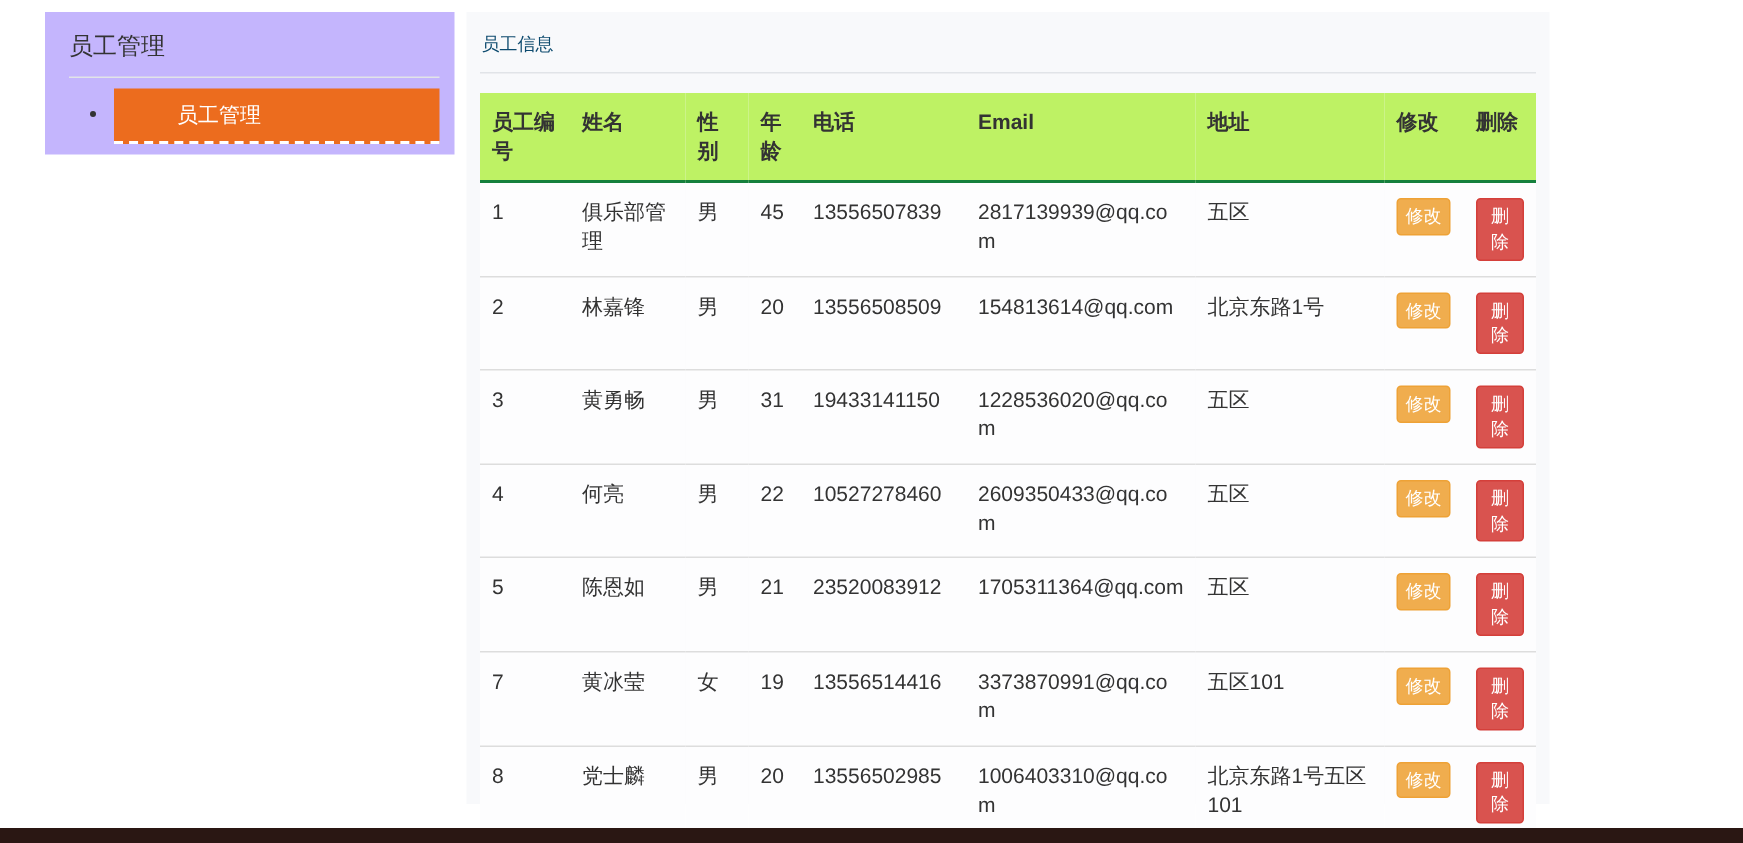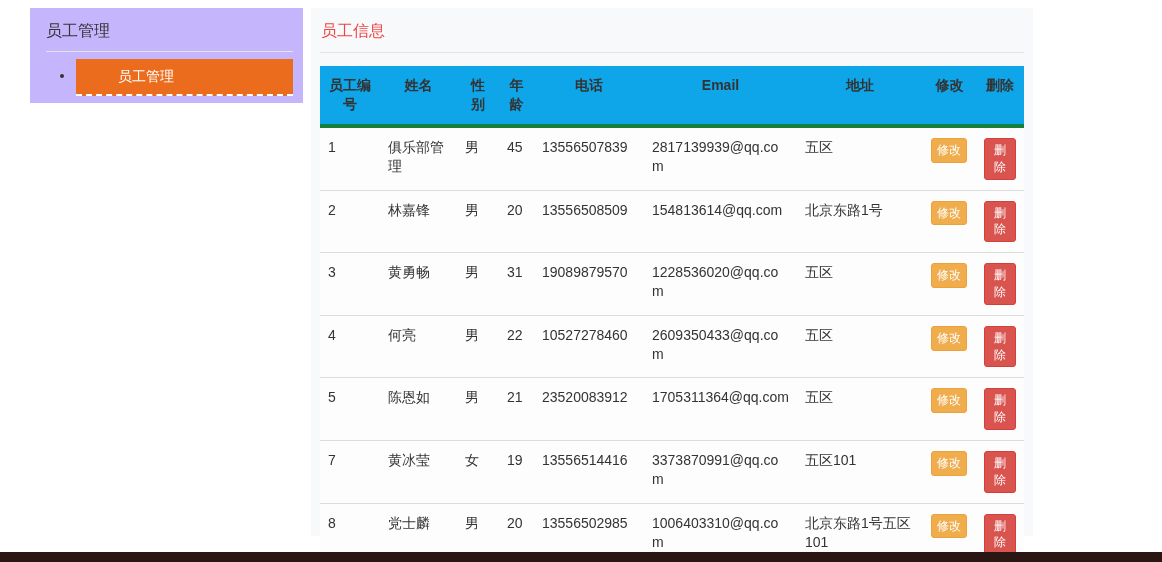--- a/index.html
+++ b/index.html
@@ -50,42 +50,42 @@
   }
 
   
   .main-panel {
     position: absolute;
     left: 311px; top: 8px;
     width: 722px; height: 528px;
     background: #f8f9fb;
   }
   .main-title {
-    font-size: 16px;
-    color: #ef4444;
+    font-size: 12px;
+    color: #0c4a6e;
     padding: 13px 10px 10px 10px;
     font-family: Liberation Serif, serif;
   }
   .main-divider {
     border-top: 1px solid #e1e4e8;
     margin: 0 9px;
   }
   table.employee-table {
     margin: 13px 9px 0 9px;
     width: 704px;
     border-collapse: collapse;
     font-size: 14px;
     table-layout: fixed;
   }
   .employee-table th {
-    background: #0ea5e9;
-    text-align: center;
+    background: #bef264;
+    text-align: left;
     font-weight: bold;
     padding: 10px 8px;
-    border-bottom: 4px solid #15803d;
+    border-bottom: 2px solid #15803d;
     vertical-align: top;
     line-height: 19px;
     word-break: break-all;
   }
   .employee-table td {
     background: #fdfdfe;
     padding: 10px 8px;
     border-bottom: 1px solid #ddd;
     vertical-align: top;
     line-height: 19px;
@@ -180,21 +180,21 @@
           <td>154813614@qq.com</td>
           <td>北京东路1号</td>
           <td><button class="btn btn-warning btn-xs">修改</button></td>
           <td><button class="btn btn-danger btn-xs">删除</button></td>
         </tr>
         <tr>
           <td>3</td>
           <td>黄勇畅</td>
           <td>男</td>
           <td>31</td>
-          <td>19089879570</td>
+          <td>19433141150</td>
           <td>1228536020@qq.com</td>
           <td>五区</td>
           <td><button class="btn btn-warning btn-xs">修改</button></td>
           <td><button class="btn btn-danger btn-xs">删除</button></td>
         </tr>
         <tr>
           <td>4</td>
           <td>何亮</td>
           <td>男</td>
           <td>22</td>

